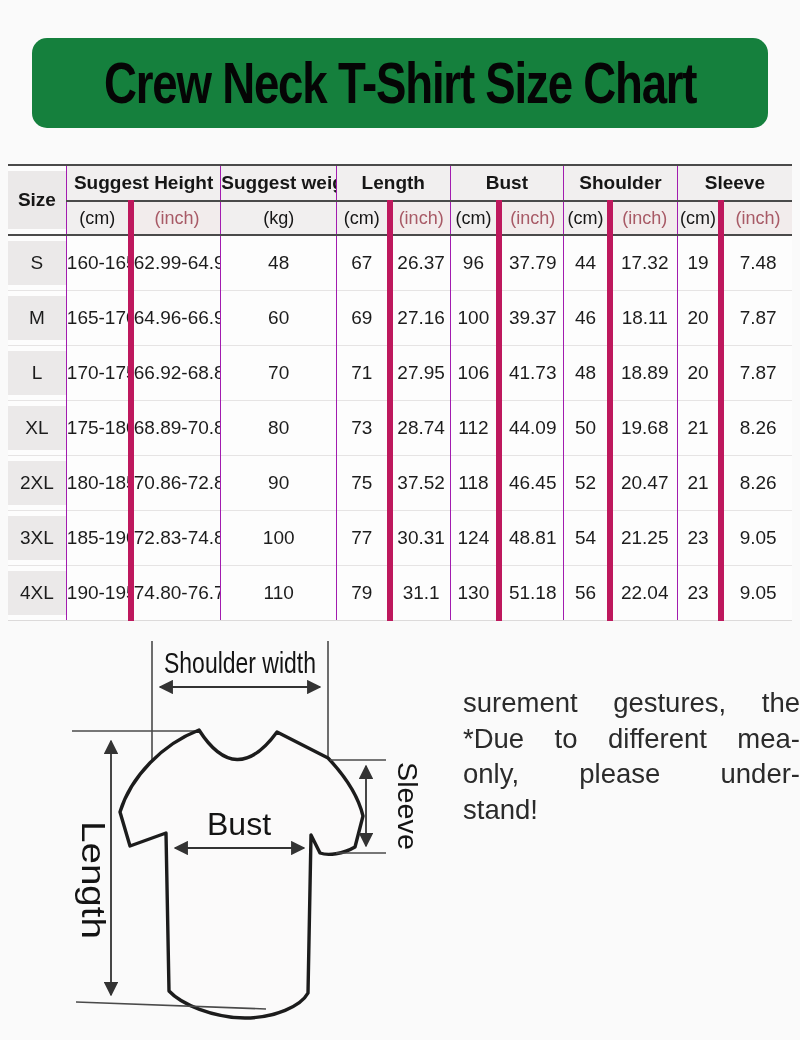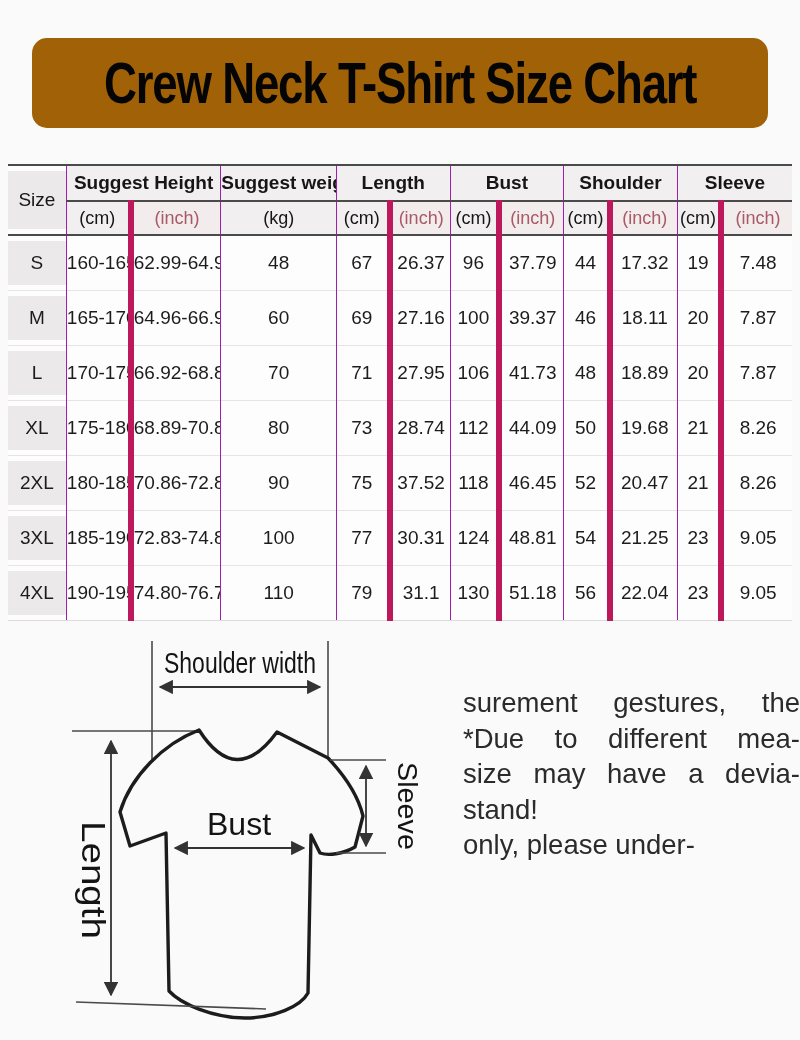--- a/index.html
+++ b/index.html
@@ -7,21 +7,21 @@
     width:800px;height:1040px;
     background:#fafafa;
     font-family:"Liberation Sans","DejaVu Sans",sans-serif;
     color:#1c1c1c;
     overflow:hidden;
   }
   
   .banner{
     margin:38px 32px 0 32px;
     height:90px;
-    background:#a16207;
+    background:#15803d;
     border-radius:15px;
     display:flex;align-items:center;justify-content:center;
   }
   .banner .title{
     font-size:57px;font-weight:700;color:#050505;
     letter-spacing:-1.5px;white-space:nowrap;
     display:inline-block;transform:scaleX(.8);
   }
   
   table.size-table{
@@ -32,21 +32,21 @@
     background:#fdfdfd;
   }
   .size-table th,.size-table td{
     text-align:center;vertical-align:middle;padding:0;
     font-size:19px;overflow:hidden;white-space:nowrap;
   }
   .size-table thead th{background:#f1efef;font-weight:700;color:#161616;}
   .size-table tr.grp-row th{height:34px;border-top:2px solid #4a4a4a;border-bottom:2px solid #4a4a4a;font-size:19px;}
   .size-table tr.units-row th{height:32px;border-bottom:2px solid #4a4a4a;font-weight:400;font-size:18px;}
   .size-table th.size-hd{
-    border:none;font-weight:400;font-size:20px;
+    border:none;font-weight:700;font-size:20px;
     background:linear-gradient(#ebe9e9 0 0) center/100% 58px no-repeat;
     text-align:center;
   }
   .size-table tbody td{height:54px;border-top:1px solid #e6e4e4;color:#1c1c1c;}
   .size-table tbody tr:last-child td{border-bottom:1px solid #dcdada;}
   .size-table td.size-cell{
     background:linear-gradient(#ebe9e9 0 0) center/100% 44px no-repeat;
   }
   .bl-dark{border-left:1px solid #a21caf;}
   .bl-light{border-left:6px solid #be185d;}
@@ -238,17 +238,16 @@
 
     <line x1="316" y1="135" x2="372" y2="135" stroke="#4a4a4a" stroke-width="1.6"></line>
     <line x1="322" y1="228" x2="372" y2="228" stroke="#4a4a4a" stroke-width="1.6"></line>
     <line x1="352" y1="141" x2="352" y2="221" stroke="#333" stroke-width="1.8" marker-start="url(#ah)" marker-end="url(#ah)"></line>
     <text x="384" y="181" text-anchor="middle" font-size="28" textLength="88" lengthAdjust="spacingAndGlyphs" transform="rotate(90 384 181)">Sleeve</text>
   </svg>
 
   <div class="disclaimer">
     <div class="dline">surement gestures, the</div>
     <div class="dline">*Due to different mea-</div>
-    <div class="dline">size may have a devia-</div>
+    <div class="dline">only, please under-</div>
     <div class="dline">stand!</div>
-    <div class="dline">only, please under-</div>
   </div>
 </div>
 
 </body></html>

